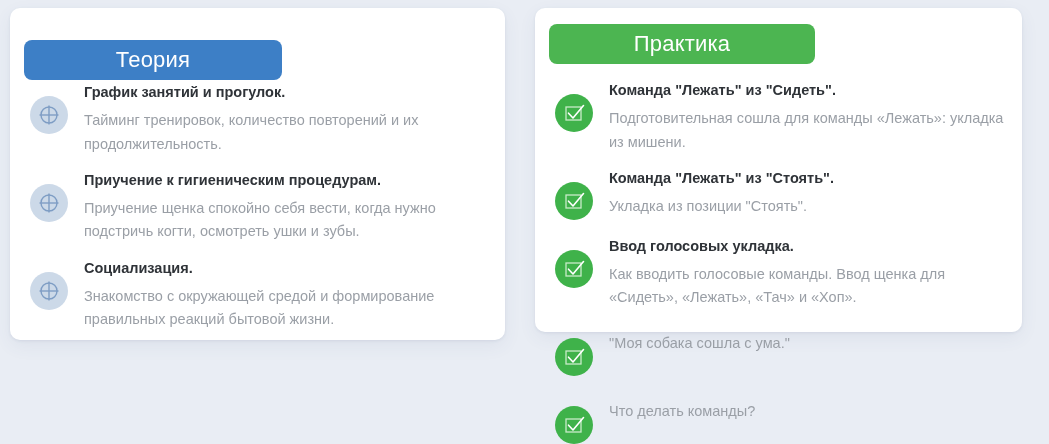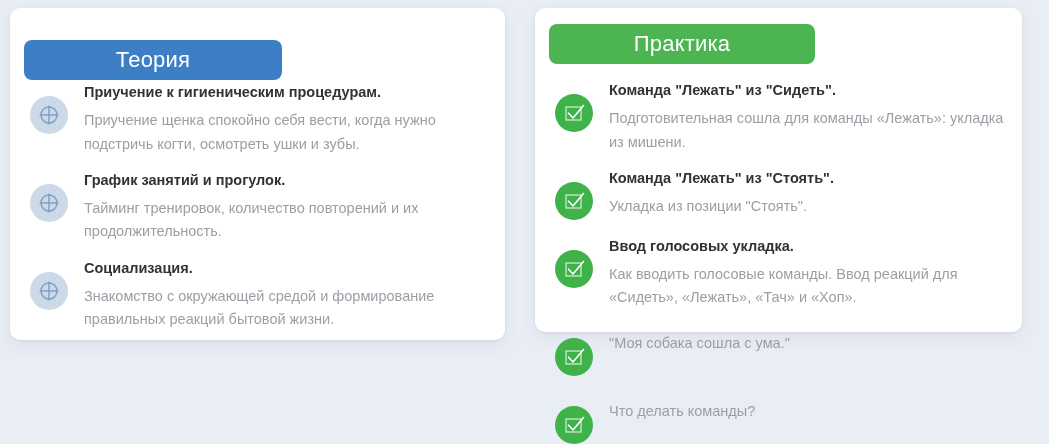--- a/index.html
+++ b/index.html
@@ -167,38 +167,38 @@
         <span class="icon-wrap">
           <span class="icon-crosshair">
             <svg width="22" height="22" viewBox="0 0 22 22" aria-hidden="true">
               <circle cx="11" cy="11" r="8" fill="none" stroke="#7e9dc4" stroke-width="1.4"></circle>
               <line x1="11" y1="1.5" x2="11" y2="20.5" stroke="#7e9dc4" stroke-width="1.4"></line>
               <line x1="1.5" y1="11" x2="20.5" y2="11" stroke="#7e9dc4" stroke-width="1.4"></line>
             </svg>
           </span>
         </span>
         <div class="text-col">
-          <div class="item-title">Приучение к гигиеническим процедурам.</div>
-          <div class="item-desc">Приучение щенка спокойно себя вести, когда нужно подстричь когти, осмотреть ушки и зубы.</div>
+          <div class="item-title">График занятий и прогулок.</div>
+          <div class="item-desc">Тайминг тренировок, количество повторений и их продолжительность.</div>
         </div>
       </div>
 
       <div class="item item-theory">
         <span class="icon-wrap">
           <span class="icon-crosshair">
             <svg width="22" height="22" viewBox="0 0 22 22" aria-hidden="true">
               <circle cx="11" cy="11" r="8" fill="none" stroke="#7e9dc4" stroke-width="1.4"></circle>
               <line x1="11" y1="1.5" x2="11" y2="20.5" stroke="#7e9dc4" stroke-width="1.4"></line>
               <line x1="1.5" y1="11" x2="20.5" y2="11" stroke="#7e9dc4" stroke-width="1.4"></line>
             </svg>
           </span>
         </span>
         <div class="text-col">
-          <div class="item-title">График занятий и прогулок.</div>
-          <div class="item-desc">Тайминг тренировок, количество повторений и их продолжительность.</div>
+          <div class="item-title">Приучение к гигиеническим процедурам.</div>
+          <div class="item-desc">Приучение щенка спокойно себя вести, когда нужно подстричь когти, осмотреть ушки и зубы.</div>
         </div>
       </div>
 
       <div class="item item-theory">
         <span class="icon-wrap">
           <span class="icon-crosshair">
             <svg width="22" height="22" viewBox="0 0 22 22" aria-hidden="true">
               <circle cx="11" cy="11" r="8" fill="none" stroke="#7e9dc4" stroke-width="1.4"></circle>
               <line x1="11" y1="1.5" x2="11" y2="20.5" stroke="#7e9dc4" stroke-width="1.4"></line>
               <line x1="1.5" y1="11" x2="20.5" y2="11" stroke="#7e9dc4" stroke-width="1.4"></line>
@@ -256,21 +256,21 @@
         <span class="icon-wrap">
           <span class="icon-check">
             <svg width="24" height="24" viewBox="0 0 24 24" aria-hidden="true">
               <rect x="4" y="6" width="15" height="13" fill="none" stroke="#c9ecc9" stroke-width="1.3"></rect>
               <path d="M6.5 12.2 L11 17 L21.5 4.6" fill="none" stroke="#ffffff" stroke-width="1.6" stroke-linecap="round" stroke-linejoin="round"></path>
             </svg>
           </span>
         </span>
         <div class="text-col">
           <div class="item-title">Ввод голосовых укладка.</div>
-          <div class="item-desc">Как вводить голосовые команды. Ввод реакций для «Сидеть», «Лежать», «Тач» и «Хоп».</div>
+          <div class="item-desc">Как вводить голосовые команды. Ввод щенка для «Сидеть», «Лежать», «Тач» и «Хоп».</div>
         </div>
       </div>
 
       <div class="item item-practice">
         <span class="icon-wrap">
           <span class="icon-check">
             <svg width="24" height="24" viewBox="0 0 24 24" aria-hidden="true">
               <rect x="4" y="6" width="15" height="13" fill="none" stroke="#c9ecc9" stroke-width="1.3"></rect>
               <path d="M6.5 12.2 L11 17 L21.5 4.6" fill="none" stroke="#ffffff" stroke-width="1.6" stroke-linecap="round" stroke-linejoin="round"></path>
             </svg>

